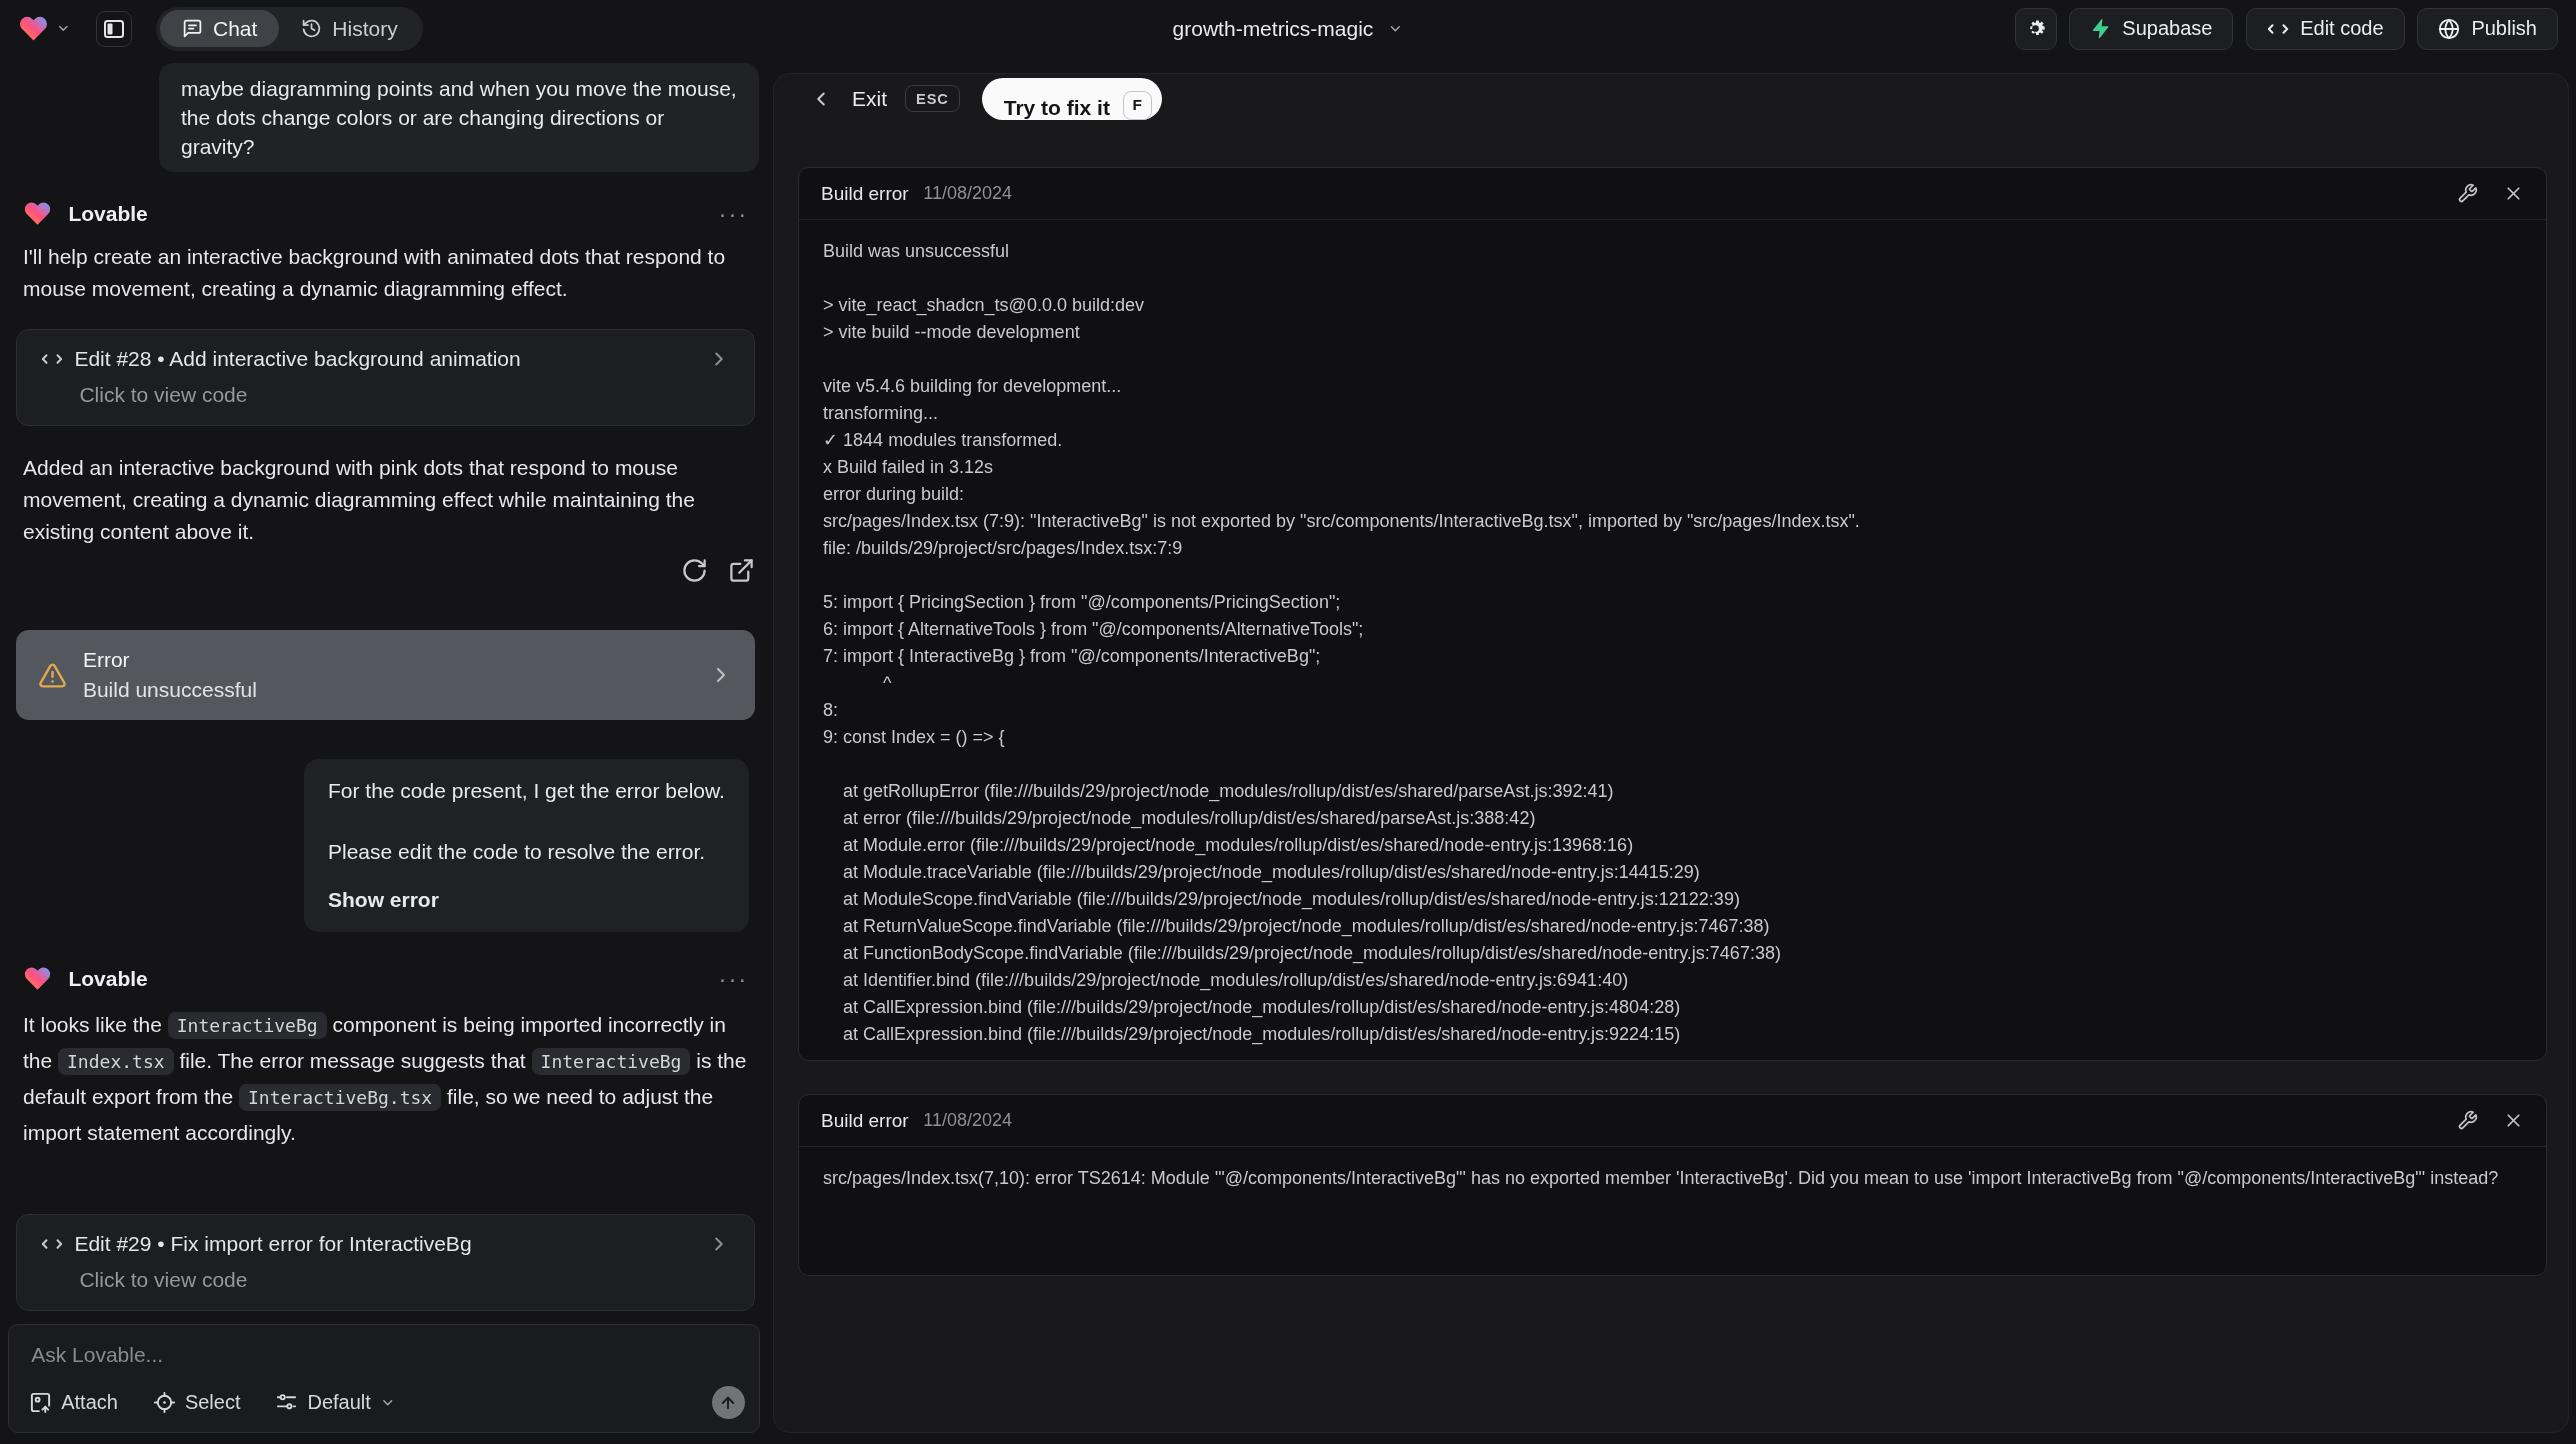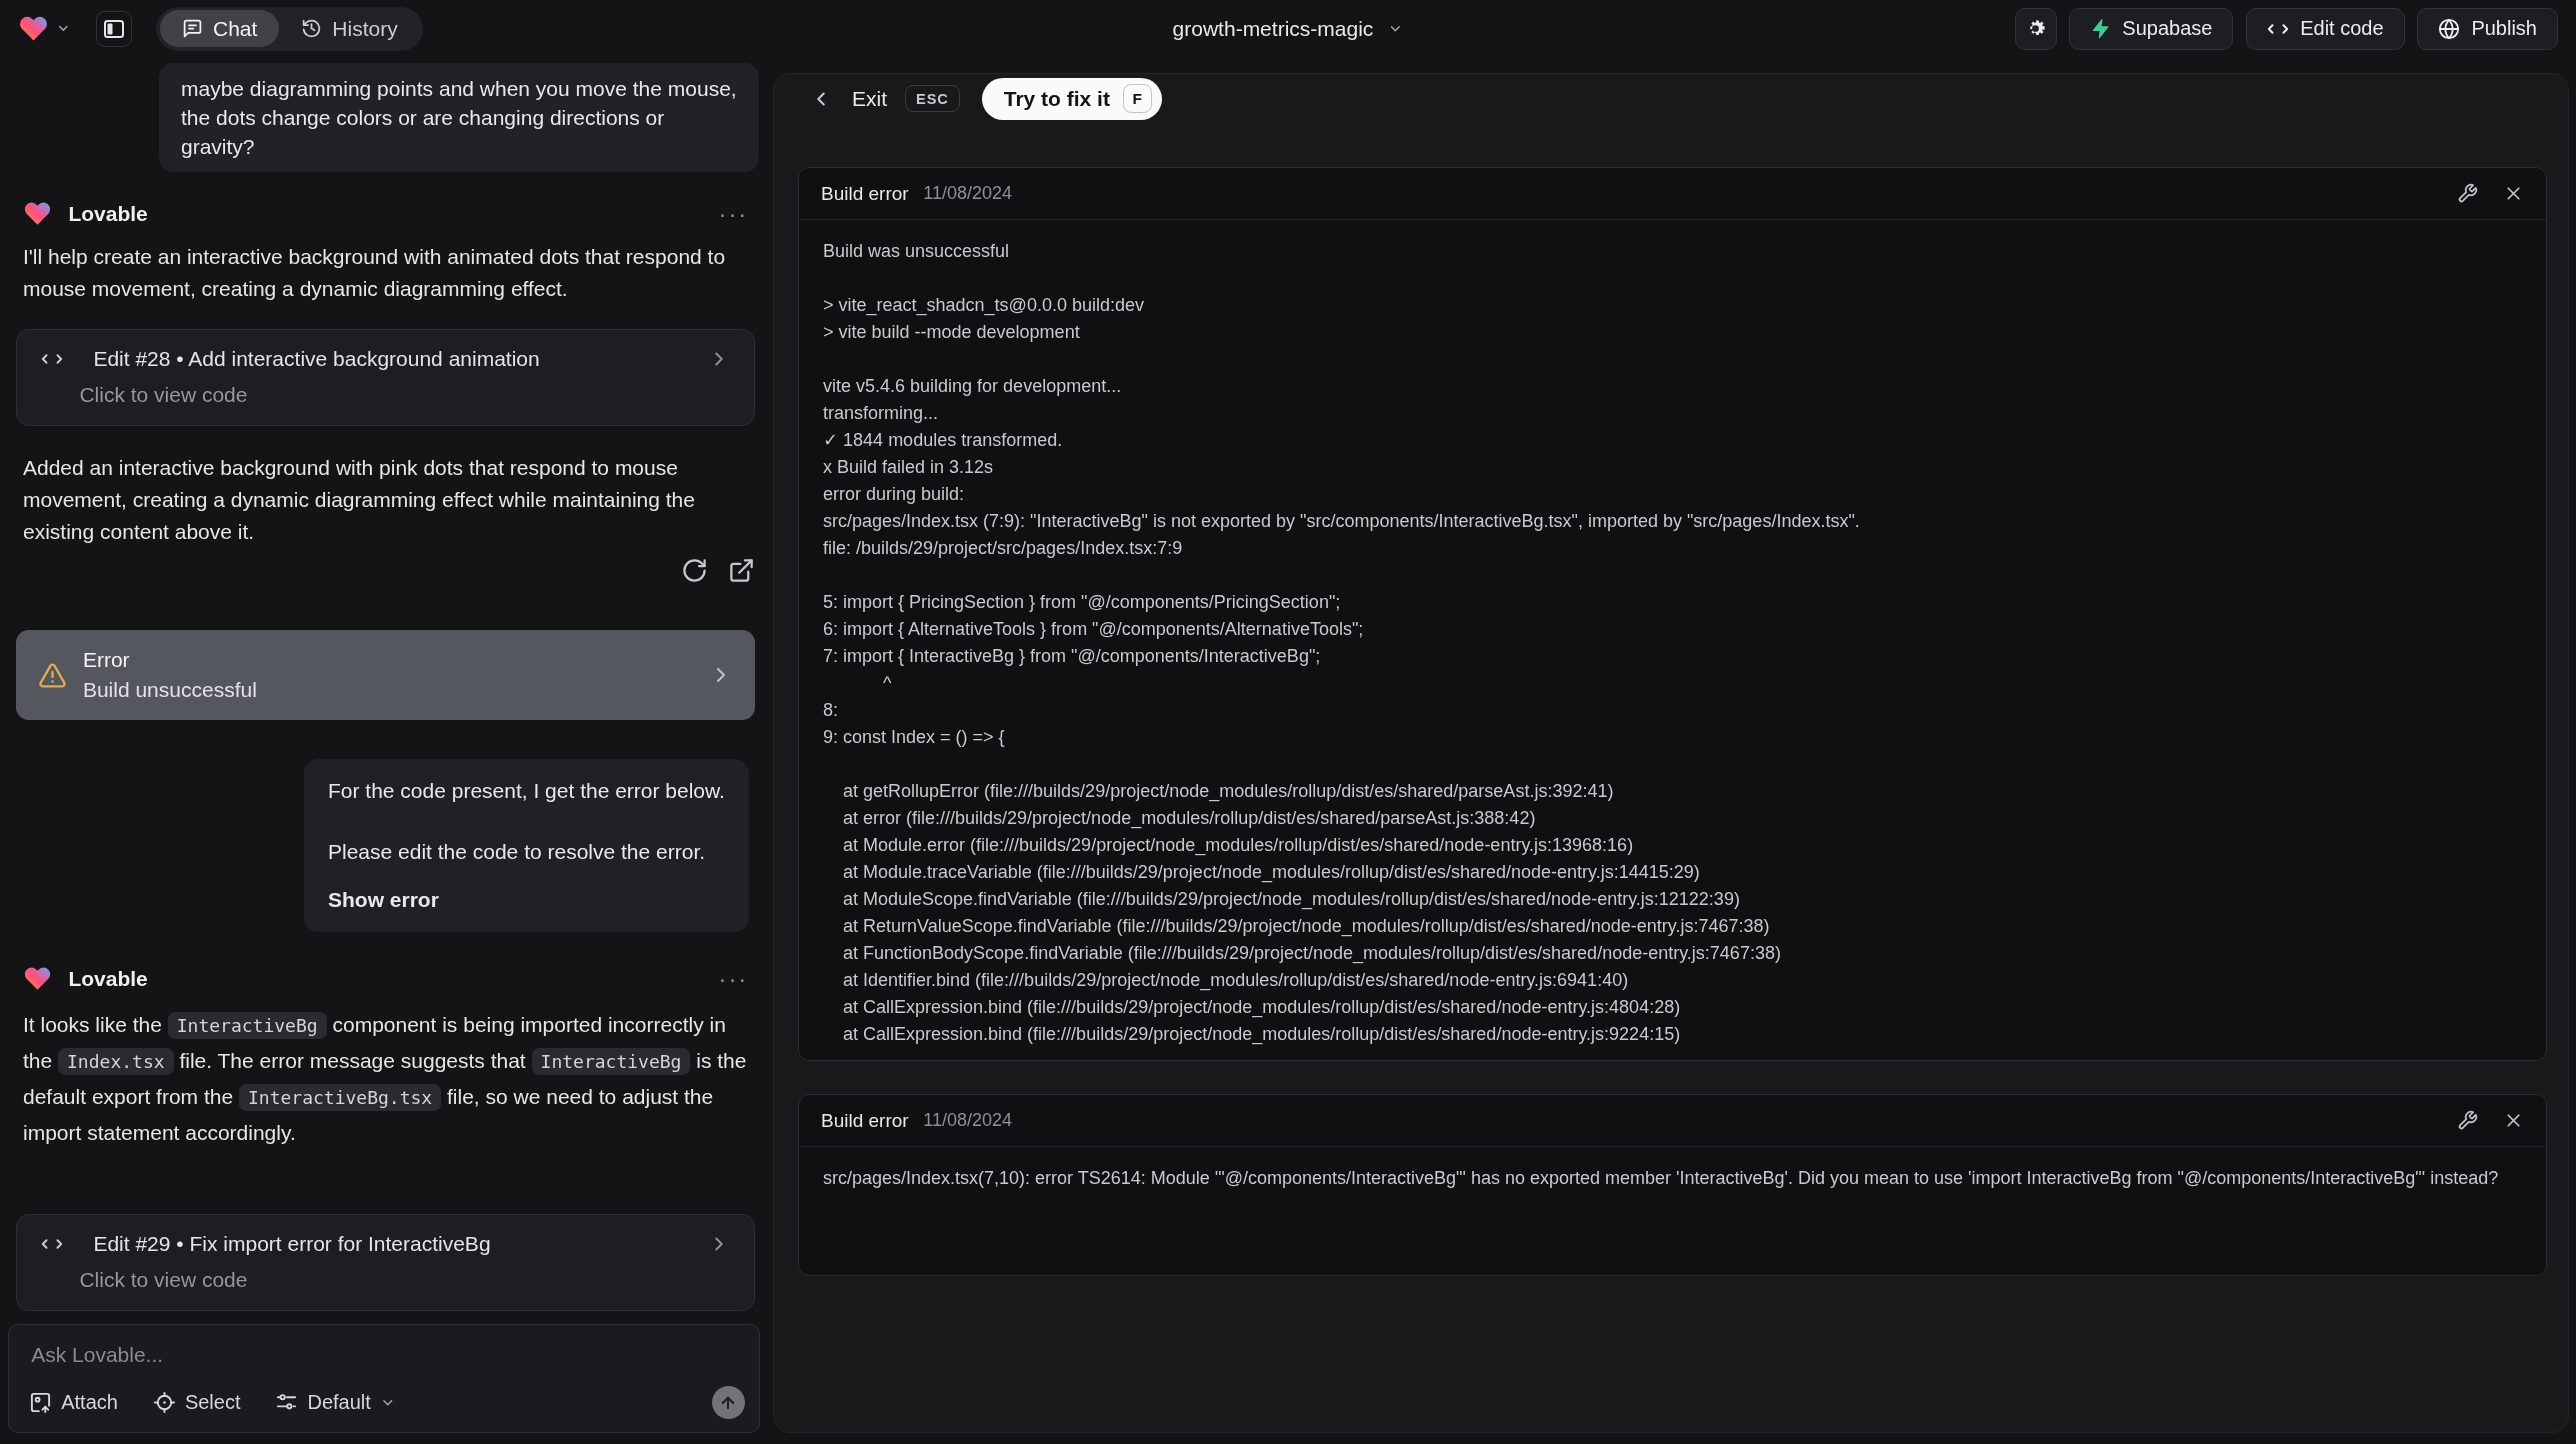--- a/index.html
+++ b/index.html
@@ -30,21 +30,21 @@
   .user-b1 { top:5.5px; left:159px; width:600px; }
   .lov-row { display:flex; align-items:center; gap:16.4px; left:23px; width:725px; }
   .lov-row .name { font-size:21px; font-weight:600; color:#eff0f1; }
   .lov-row .dots { margin-left:auto; color:#8e8f94; font-size:24px; letter-spacing:1.8px; }
   .lr1 { top:142px; } .lr2 { top:907px; }
   .para { left:23px; width:725px; font-size:21px; line-height:32px; color:#e6e7e9; }
   .p1 { top:184px; } .p2 { top:395px; } .p3 { top:950px; line-height:35px; } .p4 { top:1111px; }
   .chip { font-family:"DejaVu Sans Mono", monospace; font-size:18px; background:#2a2b30; border-radius:7.3px; padding:2.7px 9px; color:#d4d5d8; white-space:nowrap; }
   .edit-card { left:16.4px; width:739px; height:97px; background:#1d1e22; border:0.9px solid #2e2f34; border-radius:12.8px; padding:17.3px 24px; }
   .ec1 { top:272px; } .ec2 { top:1157px; }
-  .edit-row1 { display:flex; align-items:center; gap:30px; color:#c9cacd; }
+  .edit-row1 { display:flex; align-items:center; gap:11px; color:#c9cacd; }
   .edit-row1 .lbl { font-size:21px; color:#e4e5e7; }
   .edit-row1 .chev { margin-left:auto; color:#8e8f94; }
   .edit-row2 { margin:12px 0 0 38px; font-size:21px; color:#96979c; }
   .icon-row { top:500px; left:16.4px; width:739px; display:flex; justify-content:flex-end; gap:20px; color:#c6c7ca; }
   .error-card { top:573px; left:16.4px; width:739px; height:90px; background:#54575e; border-radius:12.8px; padding:12px 22px; display:flex; align-items:center; }
   .error-card .warn { color:#e2a94e; }
   .error-card .txt { margin-left:15.5px; }
   .error-card .t1 { font-size:21px; font-weight:500; color:#f4f4f6; }
   .error-card .t2 { font-size:21px; color:#e2e3e7; margin-top:6.4px; }
   .error-card .chev { margin-left:auto; color:#babcc1; }
@@ -58,21 +58,21 @@
   .composer-item { display:flex; align-items:center; gap:9px; font-size:20px; }
   .composer-item .chev { color:#a7a8ad; }
   .send-btn { margin-left:auto; width:33px; height:33px; border-radius:50%; background:#717376; color:#1b1c1e; display:flex; align-items:center; justify-content:center; }
 
   
   .fix-panel { position:absolute; left:773px; top:73px; width:1796px; height:1360px; background:#19191c; border:0.9px solid #232427; border-radius:16.4px; }
   .fix-head { position:absolute; top:2.7px; left:36px; height:44px; display:flex; align-items:center; }
   .fix-head .back { color:#c9cacd; }
   .fix-head .exit { margin-left:20px; font-size:21px; color:#e9eaec; }
   .key-badge { margin-left:18px; border:1.8px solid #3a3b40; border-radius:8px; padding:4.6px 10px; font-size:14.6px; font-weight:700; letter-spacing:0.9px; color:#c9cacd; }
-  .fix-btn { margin-left:22px; height:42px; background:#fafafa; color:#141417; border-radius:22px; display:flex; align-items:center; padding:0 10px 0 22px; font-size:21px; font-weight:600; }
+  .fix-btn { margin-left:22px; height:42px; background:#fafafa; color:#141417; border-radius:22px; display:flex; align-items:flex-end; padding:0 10px 0 22px; font-size:21px; font-weight:600; }
   .fix-btn .fkey { margin-left:12.8px; width:29px; height:29px; border:1.8px solid #c3c3c9; border-radius:8.2px; display:flex; align-items:center; justify-content:center; font-size:15.5px; font-weight:600; }
   .err-card { position:absolute; left:24px; width:1749px; background:#101013; border:0.9px solid #2a2b2f; border-radius:11px; overflow:hidden; }
   .card1 { top:93px; height:894px; } .card2 { top:1020px; height:182px; }
   .err-head { height:52px; border-bottom:0.9px solid #232428; display:flex; align-items:center; padding:0 22px; gap:14.6px; }
   .err-head .ttl { font-size:19px; color:#e7e8ea; }
   .err-head .date { font-size:18px; color:#8f9095; }
   .err-head .acts { margin-left:auto; display:flex; align-items:center; gap:25.5px; color:#c3c4c8; }
   .err-body { padding:18px 24px; }
   .err-body pre { font-family:Liberation Sans, sans-serif; font-size:18px; line-height:27px; color:#c9cacd; white-space:pre-wrap; overflow-wrap:break-word; }
 </style>

